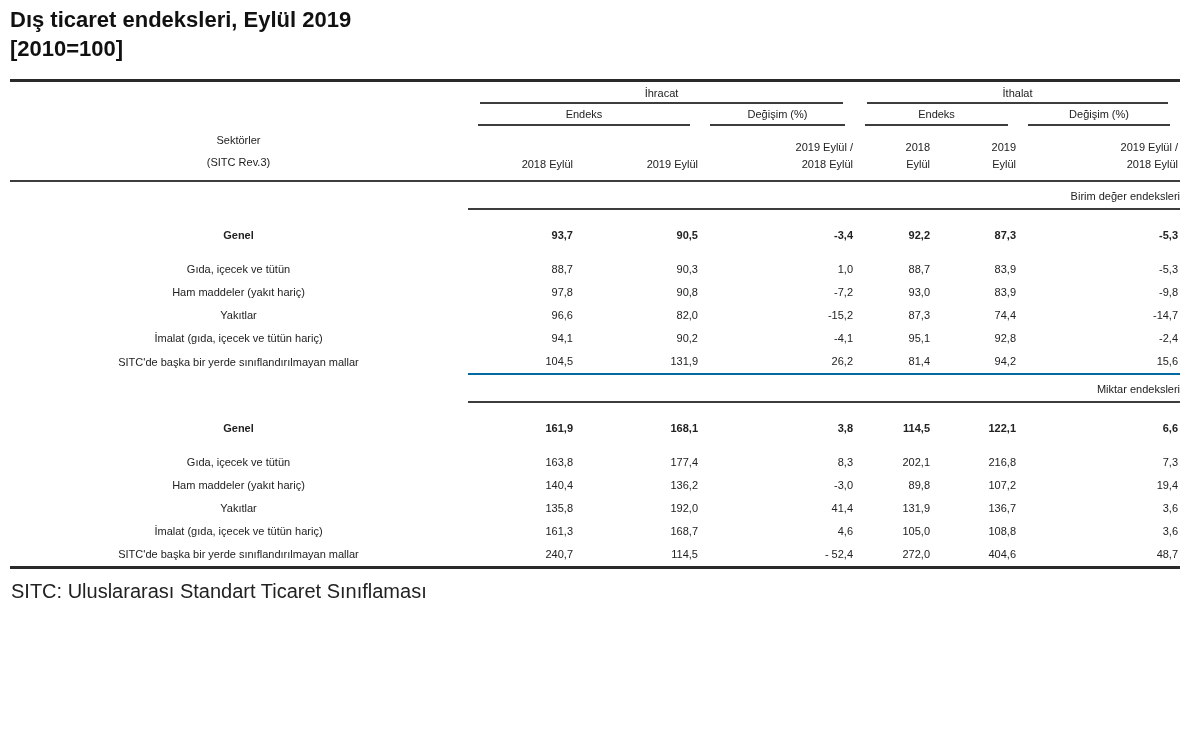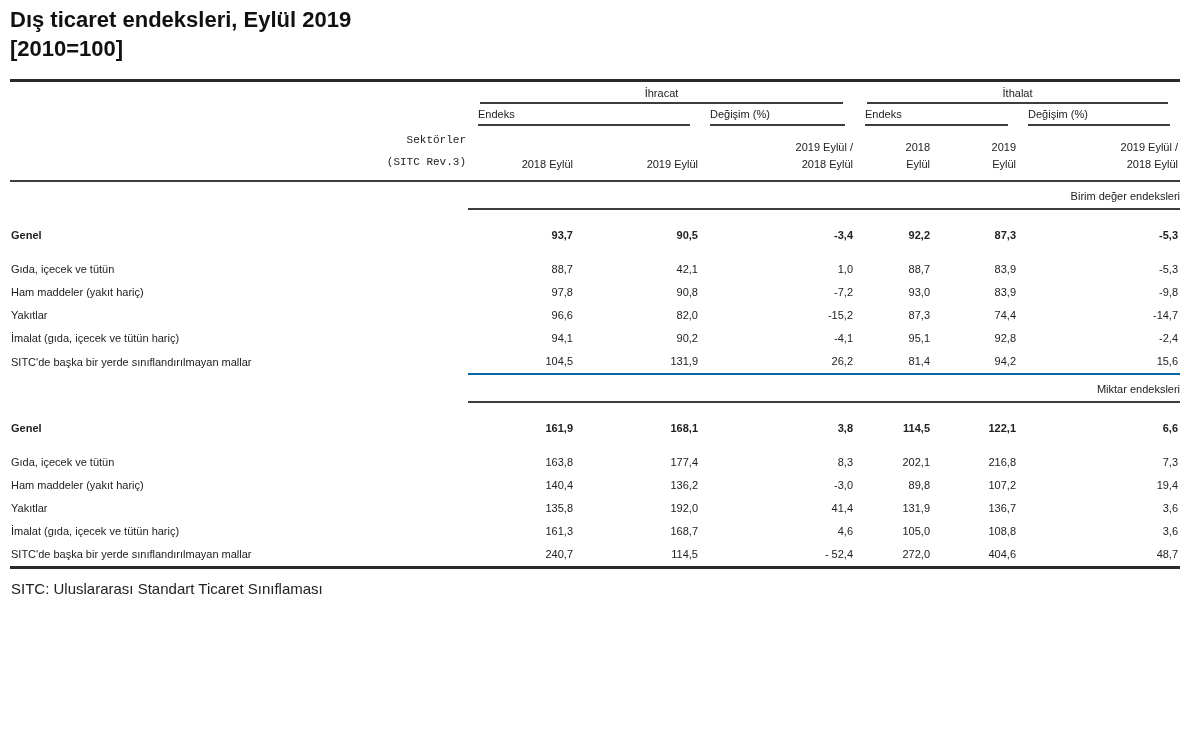--- a/index.html
+++ b/index.html
@@ -13,40 +13,40 @@
   table.trade{
     border-collapse:collapse;table-layout:fixed;width:1170px;margin-top:16px;
     border-top:3px solid #2a2a2a;border-bottom:3px solid #2a2a2a;
     font-size:11px;color:#222;
   }
   td,th{padding:0;font-weight:normal;vertical-align:bottom;}
   
   tr.grp th{padding:4px 12px 0;}
   tr.grp .rule{border-bottom:2px solid #3d3d3d;padding:1px 0 3px;text-align:center;}
   tr.sub th{padding:3px 10px 0;}
-  tr.sub .rule{border-bottom:2px solid #3d3d3d;padding:1px 0 4px;text-align:left;}
+  tr.sub .rule{border-bottom:2px solid #3d3d3d;padding:1px 0 4px;text-align:center;}
   
   tr.dates th, tr.dates td{
     border-bottom:2px solid #3d3d3d;padding:4px 2px 7px;vertical-align:bottom;
     line-height:1.55;
   }
-  tr.dates .lblhead{text-align:right;line-height:1.95;padding-left:1px;font-family:Liberation Mono, monospace;}
+  tr.dates .lblhead{text-align:center;line-height:1.95;padding-left:1px;}
   .num{text-align:right;}
   
   tr.section td.sectlab{
     border-bottom:2px solid #3d3d3d;text-align:right;
     padding:8px 0 6px;
   }
   
   tr.data td{padding:5px 2px 6px;}
-  tr.data td.lbl{text-align:left;padding-left:1px;margin-left:32px;}
+  tr.data td.lbl{text-align:center;padding-left:1px;margin-left:32px;}
   tr.genel td{font-weight:bold;padding-top:19px;padding-bottom:17px;}
   tr.rule-after td.num{border-bottom:2px solid #0369a1;}
   tr.rule-after td.lbl{border-bottom:none;}
-  .footnote{margin-top:11px;font-size:15px;color:#222;padding-left:1px;}
+  .footnote{margin-top:11px;font-size:20px;color:#222;padding-left:1px;}
 </style>
 </head>
 <body>
 
 <div class="page">
 
   <div class="title">
     <div>Dış ticaret endeksleri, Eylül 2019</div>
     <div>[2010=100]</div>
   </div>
@@ -124,21 +124,21 @@
       <td class="num">93,7</td>
       <td class="num">90,5</td>
       <td class="num">-3,4</td>
       <td class="num">92,2</td>
       <td class="num">87,3</td>
       <td class="num">-5,3</td>
     </tr>
     <tr class="data">
       <td class="lbl">Gıda, içecek ve tütün</td>
       <td class="num">88,7</td>
-      <td class="num">42,1</td>
+      <td class="num">90,3</td>
       <td class="num">1,0</td>
       <td class="num">88,7</td>
       <td class="num">83,9</td>
       <td class="num">-5,3</td>
     </tr>
     <tr class="data">
       <td class="lbl">Ham maddeler (yakıt hariç)</td>
       <td class="num">97,8</td>
       <td class="num">90,8</td>
       <td class="num">-7,2</td>

